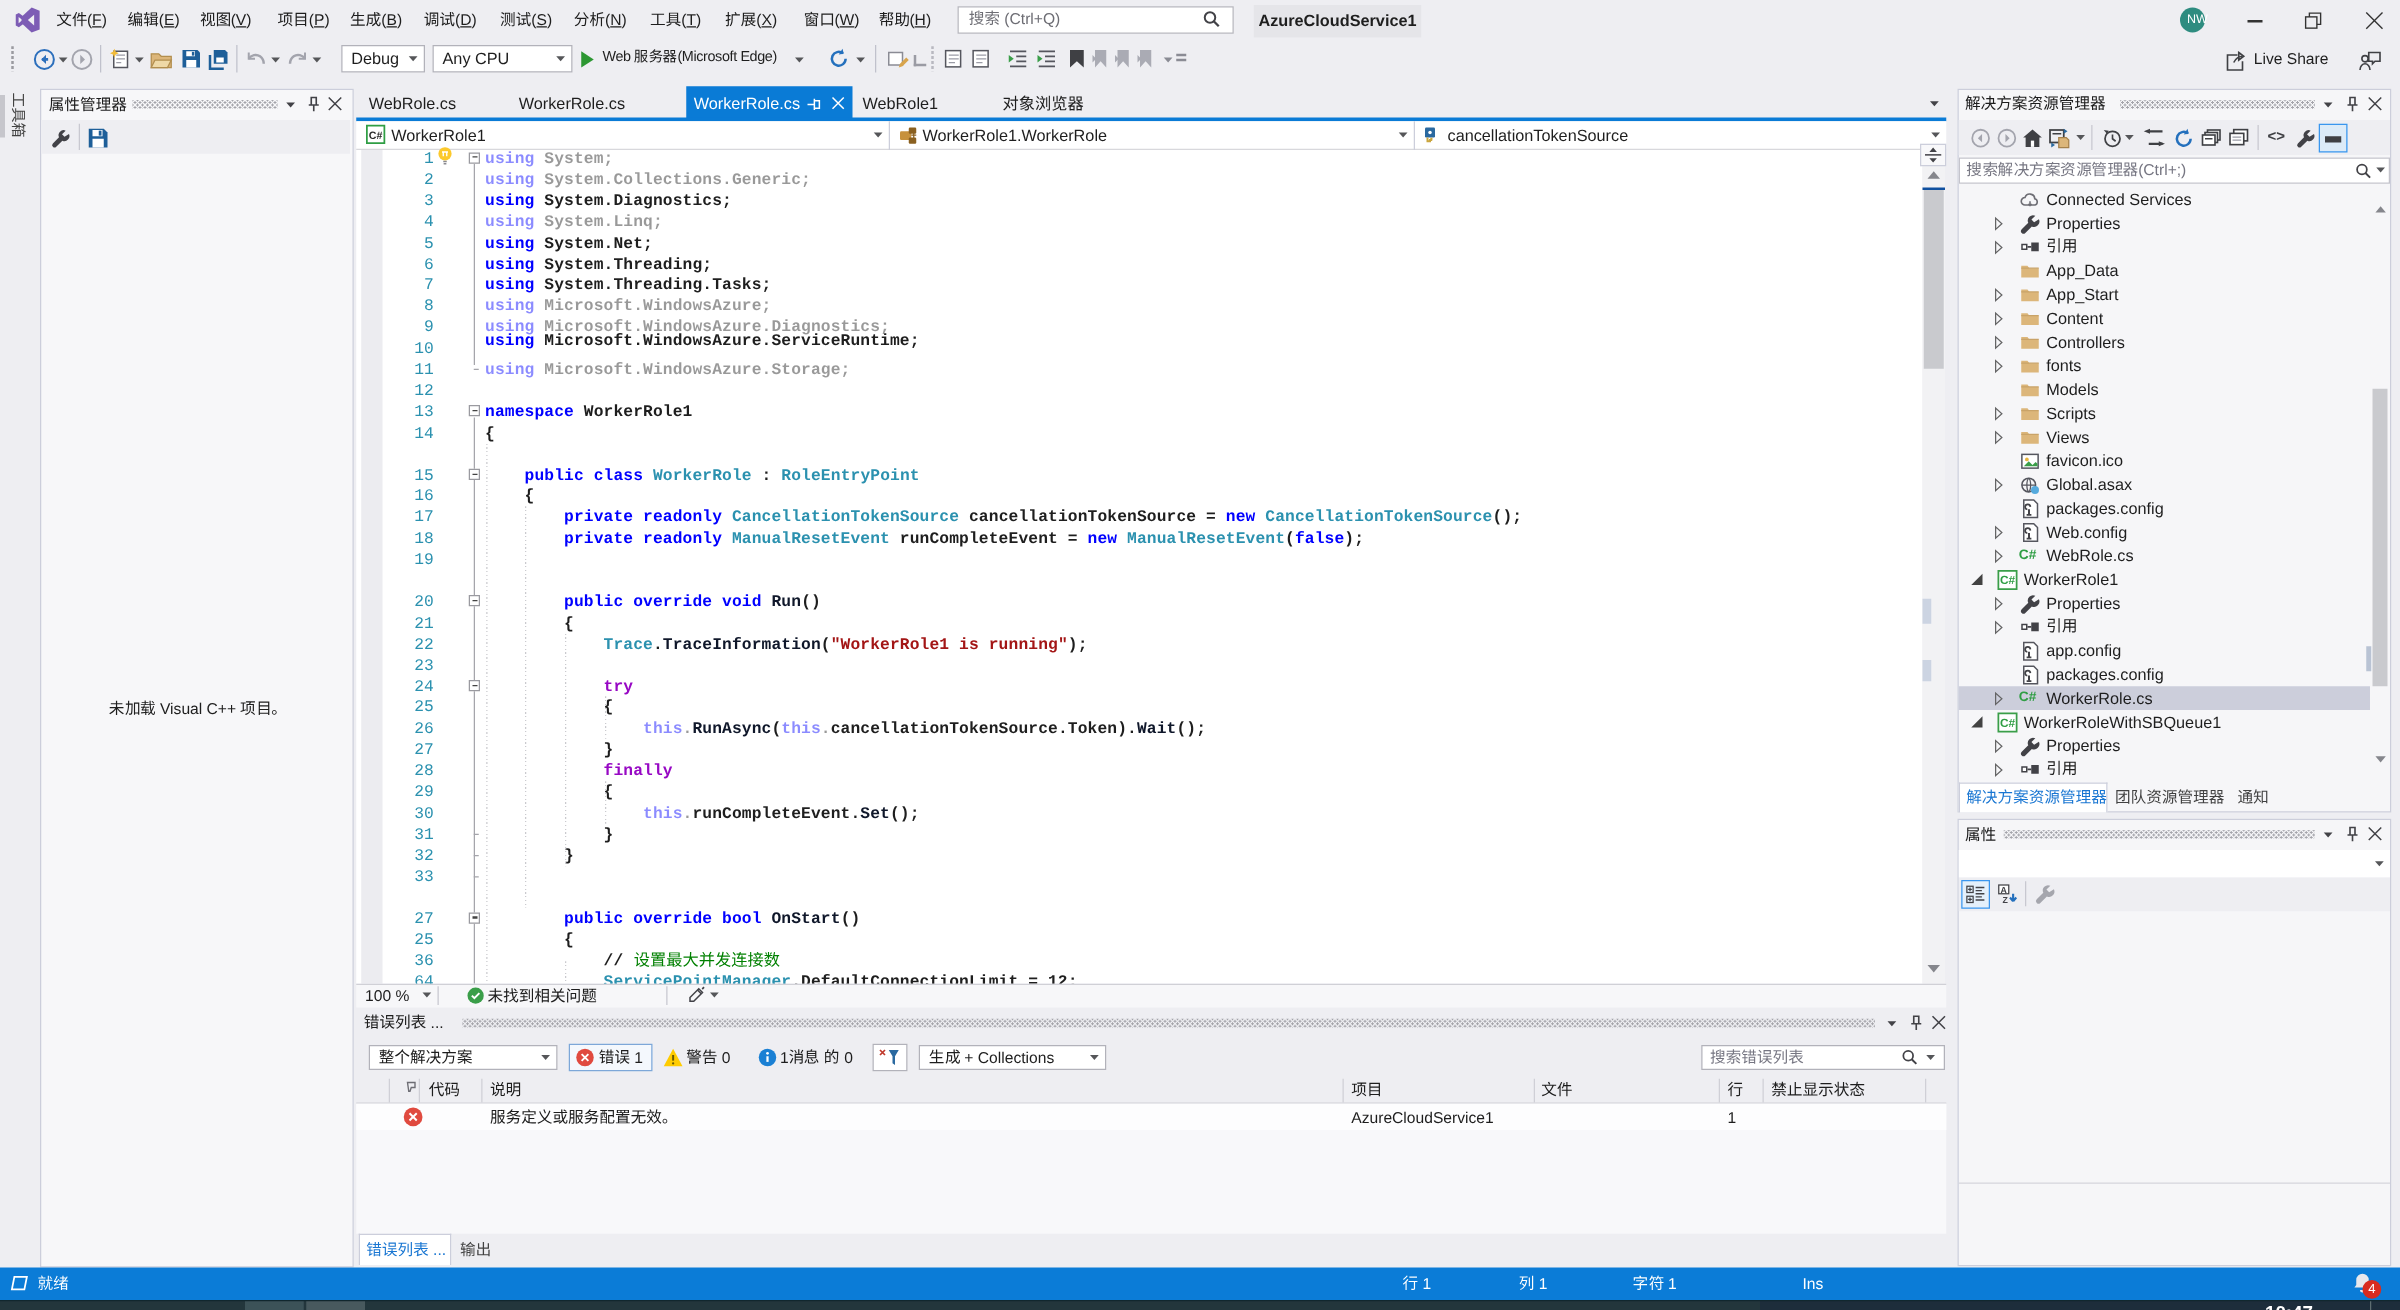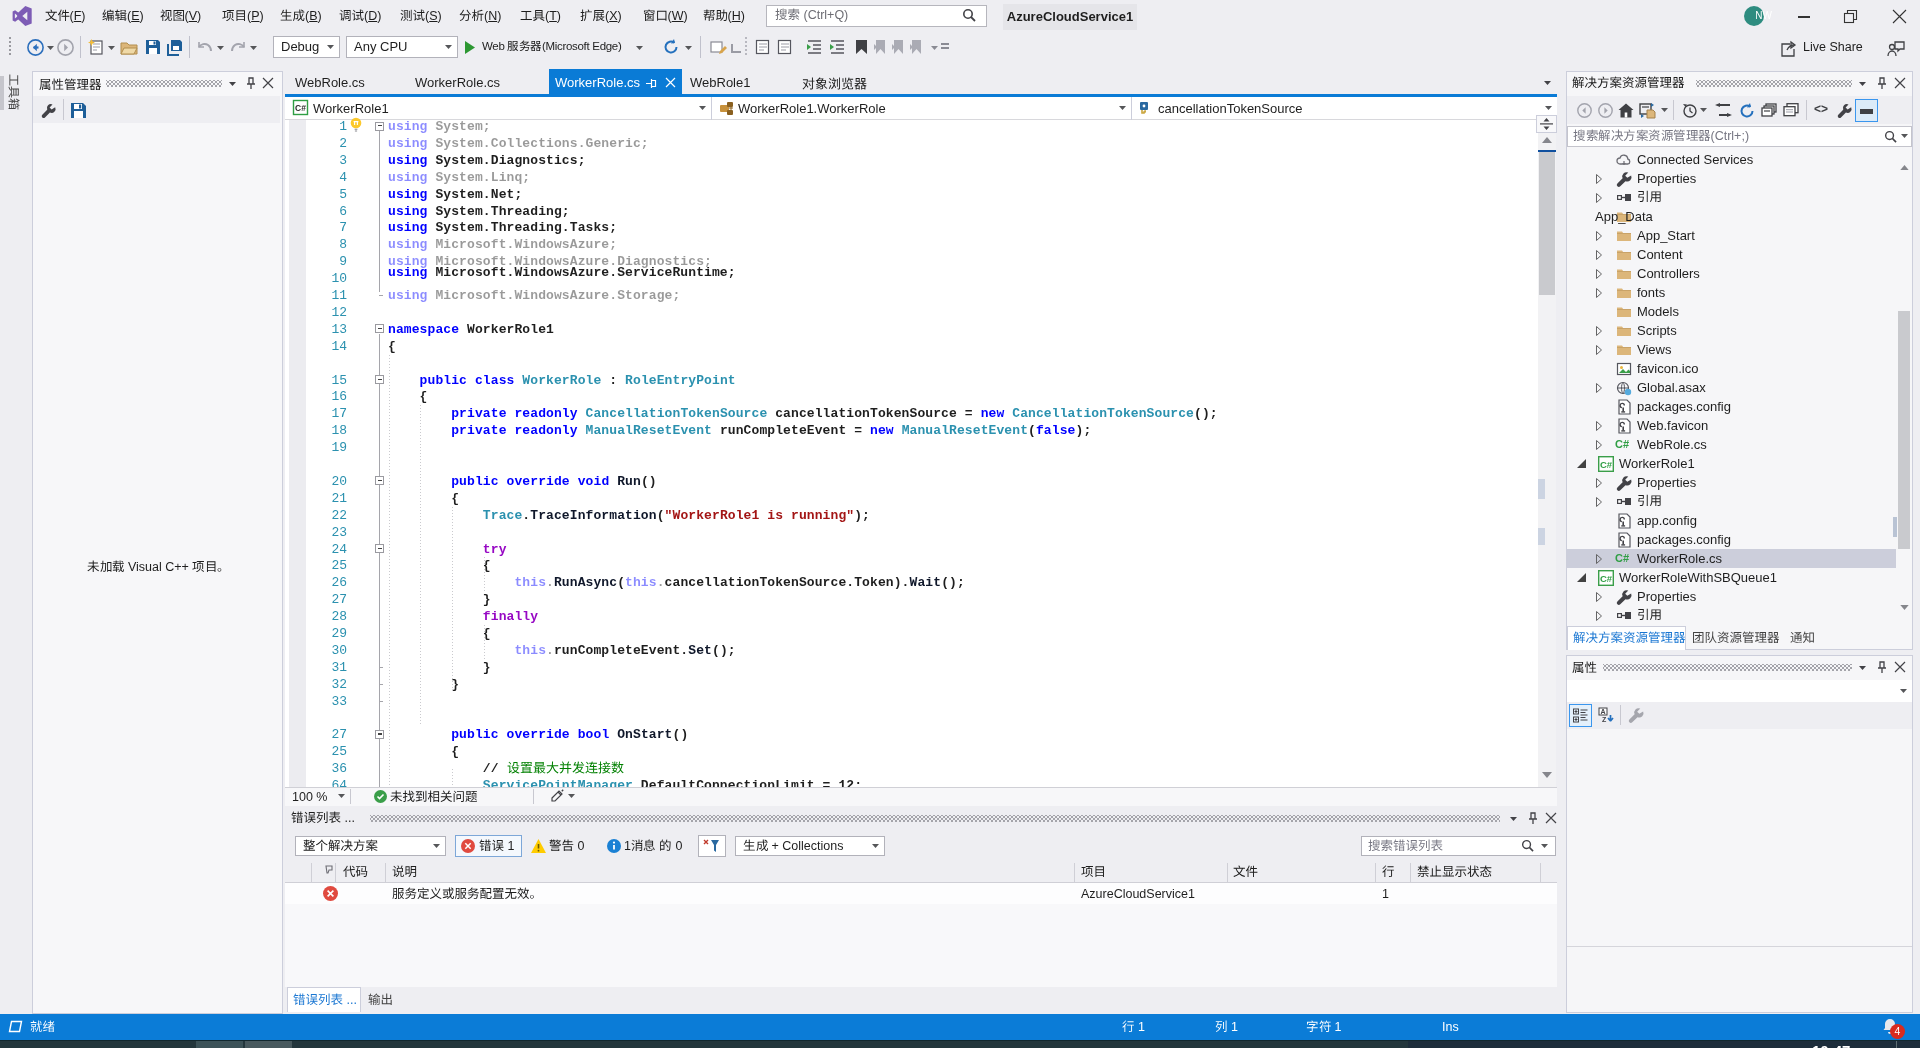--- a/index.html
+++ b/index.html
@@ -99,21 +99,21 @@
         <use href="#g7D22" x="1000"></use>
       </g>
     </svg> (Ctrl+Q)</div>
 <svg class="ab" style="left:962px;top:8px;width:14px;height:14px" viewBox="0 0 14 14">
     <circle cx="6" cy="6" r="4.2" fill="none" stroke="#424247" stroke-width="1.6"></circle>
     <path d="M9 9l4 4" stroke="#424247" stroke-width="1.8"></path>
   </svg>
 <div class="ab" style="left:1003px;top:4px;width:134px;height:26px;background:#e5e5e9"></div>
 <div class="ab" style="left:1003px;top:4px;width:134px;height:26px;line-height:26px;text-align:center;font-weight:bold;font-size:13px">AzureCloudService1</div>
 <div class="ab" style="left:1744px;top:6px;width:20px;height:20px;border-radius:50%;background:#2e8c80"></div>
-<div class="ab" style="left:1744px;top:6px;width:28px;height:20px;line-height:20px;text-align:right;color:#fff;font-size:10px">NW</div>
+<div class="ab" style="left:1744px;top:6px;width:28px;height:20px;line-height:20px;text-align:center;color:#fff;font-size:10px">NW</div>
 <div class="ab" style="left:1798px;top:16px;width:12px;height:2px;background:#333"></div>
 <svg class="ab" style="left:1844px;top:10px;width:13px;height:13px" viewBox="0 0 13 13">
     <rect x="0.5" y="3.5" width="9" height="9" fill="none" stroke="#333" stroke-width="1.1"></rect>
     <path d="M3.5 3.5v-3h9v9h-3" fill="none" stroke="#333" stroke-width="1.1"></path>
   </svg>
 <svg class="ab" style="left:1893px;top:10px;width:13px;height:13px" viewBox="0 0 13 13">
     <path d="M0 0l13 13M13 0L0 13" stroke="#333" stroke-width="1.1"></path>
   </svg>
 <div class="ab" style="left:9px;top:37px;width:2px;height:20px;background-image:repeating-linear-gradient(#9a9aa0 0 2px,transparent 2px 4px)"></div>
 <svg class="ab" style="left:27px;top:39px;width:17px;height:17px" viewBox="0 0 17 17">
@@ -915,21 +915,21 @@
 <div class="ab ui" style="left:1637px;top:188px;height:19px;line-height:19px"><svg style="width:25.0px;height:12.5px;vertical-align:-1.50px" viewBox="0 0 2000 1000">
       <g fill="#1e1e1e" transform="translate(0,880) scale(1,-1)">
         <use href="#g5F15" x="0"></use>
         <use href="#g7528" x="1000"></use>
       </g>
     </svg></div>
 <svg class="ab" style="left:1616px;top:208.5px;width:16px;height:16px" viewBox="0 0 16 16">
     <path d="M1 3.5h5l1.5 2H15v7.5H1z" fill="#dcb67a"></path>
     <path d="M1 5.5h14" stroke="#c9a368" stroke-width="1"></path>
   </svg>
-<div class="ab row13" style="left:1595px;top:207px;height:19px;line-height:19px">App_Data</div>
+<div class="ab row13" style="left:1637px;top:207px;height:19px;line-height:19px">App_Data</div>
 <svg class="ab" style="left:1596px;top:230.5px;width:6px;height:10px" viewBox="0 0 6 10">
     <path d="M0.5 0.5v9l5-4.5z" fill="none" stroke="#646465" stroke-width="1"></path>
   </svg>
 <svg class="ab" style="left:1616px;top:227.5px;width:16px;height:16px" viewBox="0 0 16 16">
     <path d="M1 3.5h5l1.5 2H15v7.5H1z" fill="#dcb67a"></path>
     <path d="M1 5.5h14" stroke="#c9a368" stroke-width="1"></path>
   </svg>
 <div class="ab row13" style="left:1637px;top:226px;height:19px;line-height:19px">App_Start</div>
 <svg class="ab" style="left:1596px;top:249.5px;width:6px;height:10px" viewBox="0 0 6 10">
     <path d="M0.5 0.5v9l5-4.5z" fill="none" stroke="#646465" stroke-width="1"></path>
@@ -1000,21 +1000,21 @@
 <div class="ab row13" style="left:1637px;top:397px;height:19px;line-height:19px">packages.config</div>
 <svg class="ab" style="left:1596px;top:420.5px;width:6px;height:10px" viewBox="0 0 6 10">
     <path d="M0.5 0.5v9l5-4.5z" fill="none" stroke="#646465" stroke-width="1"></path>
   </svg>
 <svg class="ab" style="left:1616px;top:417.5px;width:16px;height:16px" viewBox="0 0 16 16">
     <path d="M3 1h8l3 3v11H3z" fill="#fff" stroke="#55565e" stroke-width="1.2"></path>
     <path d="M8.3 6.5a2.1 2.1 0 1 0-2.4 2.1" fill="none" stroke="#424247" stroke-width="1.4"></path>
     <path d="M7.2 8.4v4.2" stroke="#424247" stroke-width="1.6"></path>
     <path d="M5.3 12.9h3.8" stroke="#424247" stroke-width="1.4"></path>
   </svg>
-<div class="ab row13" style="left:1637px;top:416px;height:19px;line-height:19px">Web.favicon</div>
+<div class="ab row13" style="left:1637px;top:416px;height:19px;line-height:19px">Web.config</div>
 <svg class="ab" style="left:1596px;top:439.5px;width:6px;height:10px" viewBox="0 0 6 10">
     <path d="M0.5 0.5v9l5-4.5z" fill="none" stroke="#646465" stroke-width="1"></path>
   </svg>
 <div class="ab" style="left:1615px;top:437.5px;font-size:11px;font-weight:bold;color:#2f9e44;font-family:'Liberation Sans'">C#</div>
 <div class="ab row13" style="left:1637px;top:435px;height:19px;line-height:19px">WebRole.cs</div>
 <svg class="ab" style="left:1577px;top:459px;width:9px;height:9px" viewBox="0 0 9 9">
     <path d="M9 0v9H0z" fill="#424242"></path>
   </svg>
 <svg class="ab" style="left:1598px;top:455.5px;width:16px;height:16px" viewBox="0 0 16 16">
     <rect x="0.7" y="0.7" width="14.6" height="14.6" fill="#fff" stroke="#3a9e49" stroke-width="1.4"></rect>

